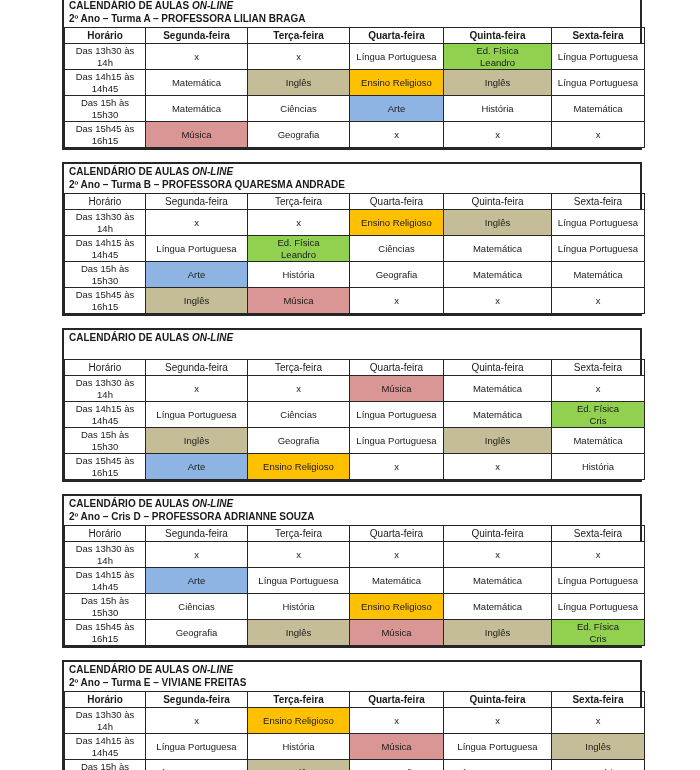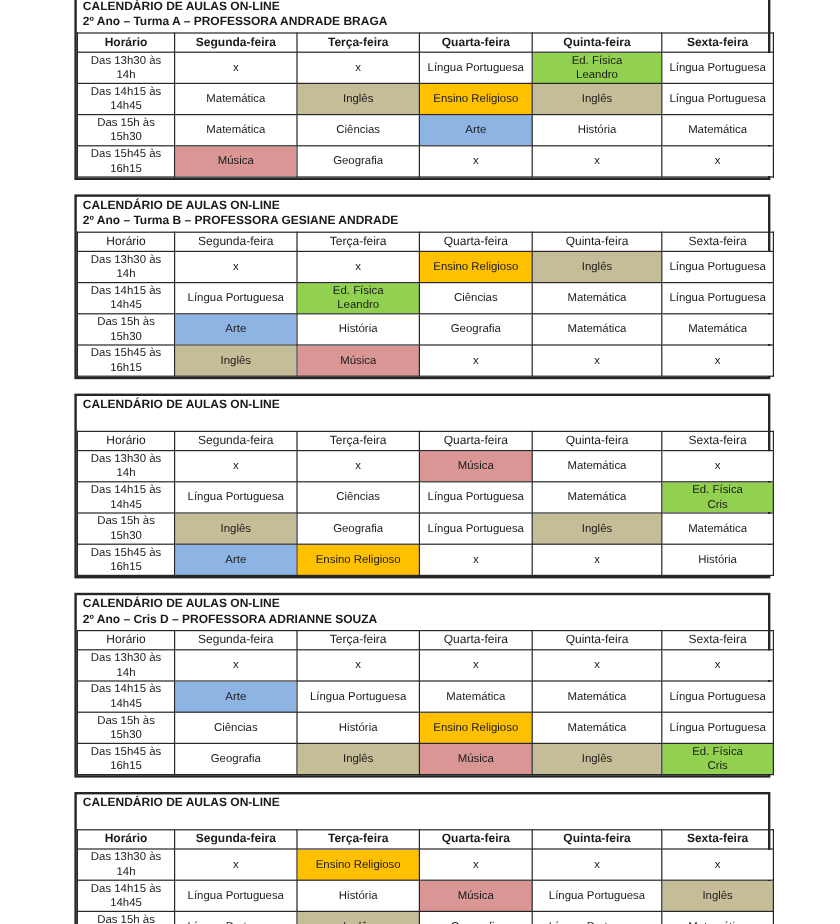--- a/index.html
+++ b/index.html
@@ -4,36 +4,36 @@
 <style>
   html,body{margin:0;padding:0;}
   body{
     width:700px;height:770px;background:#ffffff;overflow:hidden;position:relative;
     font-family:"Liberation Sans",sans-serif;color:#1a1a1a;
   }
   #doc{position:absolute;left:62px;top:-4px;width:580px;}
   .block{border:2px solid #262626;margin-bottom:12px;background:#fff;}
   .title-box{height:28px;padding:1px 5px 0 5px;font-size:10px;font-weight:bold;line-height:13px;}
   .title-box .line{white-space:nowrap;overflow:hidden;}
-  .title-box .it{margin-top:12px;}
+  .title-box .it{font-style:italic;margin-top:12px;}
   table{border-collapse:collapse;width:100%;table-layout:fixed;}
   col.c0{width:81px}col.c1{width:102px}col.c2{width:102px}col.c3{width:94px}col.c4{width:108px}col.c5{width:93px}
   th,td{border:1px solid #262626;text-align:center;vertical-align:middle;padding:0;overflow:hidden;}
   thead th{height:15px;font-size:10px;font-weight:normal;line-height:12px;}
   .hdr-bold thead th{font-weight:bold;}
   tbody td{height:25px;font-size:9.5px;line-height:11.5px;white-space:pre-line;background:#fff;}
 </style>
 </head>
 <body>
 
 <div id="doc">
     <section class="block hdr-bold">
       <div class="title-box">
         <div class="line"><span>CALENDÁRIO DE AULAS </span><span class="it">ON-LINE</span></div>
-        <div class="line">2º Ano – Turma A – PROFESSORA ANDRADE BRAGA</div>
+        <div class="line">2º Ano – Turma A – PROFESSORA LILIAN BRAGA</div>
       </div>
       <table>
         <colgroup>
           <col class="c0">
           <col class="c1">
           <col class="c2">
           <col class="c3">
           <col class="c4">
           <col class="c5">
         </colgroup>
@@ -84,21 +84,21 @@
             <td style="background: rgb(255, 255, 255);">x</td>
             <td style="background: rgb(255, 255, 255);">x</td>
             <td style="background: rgb(255, 255, 255);">x</td>
           </tr>
         </tbody>
       </table>
     </section>
     <section class="block">
       <div class="title-box">
         <div class="line"><span>CALENDÁRIO DE AULAS </span><span class="it">ON-LINE</span></div>
-        <div class="line">2º Ano – Turma B – PROFESSORA GESIANE ANDRADE</div>
+        <div class="line">2º Ano – Turma B – PROFESSORA QUARESMA ANDRADE</div>
       </div>
       <table>
         <colgroup>
           <col class="c0">
           <col class="c1">
           <col class="c2">
           <col class="c3">
           <col class="c4">
           <col class="c5">
         </colgroup>
@@ -278,20 +278,21 @@
             <td style="background: rgb(196, 189, 151);">Inglês</td>
             <td style="background: rgb(146, 208, 80);">Ed. Física
 Cris</td>
           </tr>
         </tbody>
       </table>
     </section>
     <section class="block hdr-bold">
       <div class="title-box">
         <div class="line"><span>CALENDÁRIO DE AULAS </span><span class="it">ON-LINE</span></div>
+        <div class="line">2º Ano – Turma E – VIVIANE FREITAS</div>
       </div>
       <table>
         <colgroup>
           <col class="c0">
           <col class="c1">
           <col class="c2">
           <col class="c3">
           <col class="c4">
           <col class="c5">
         </colgroup>

